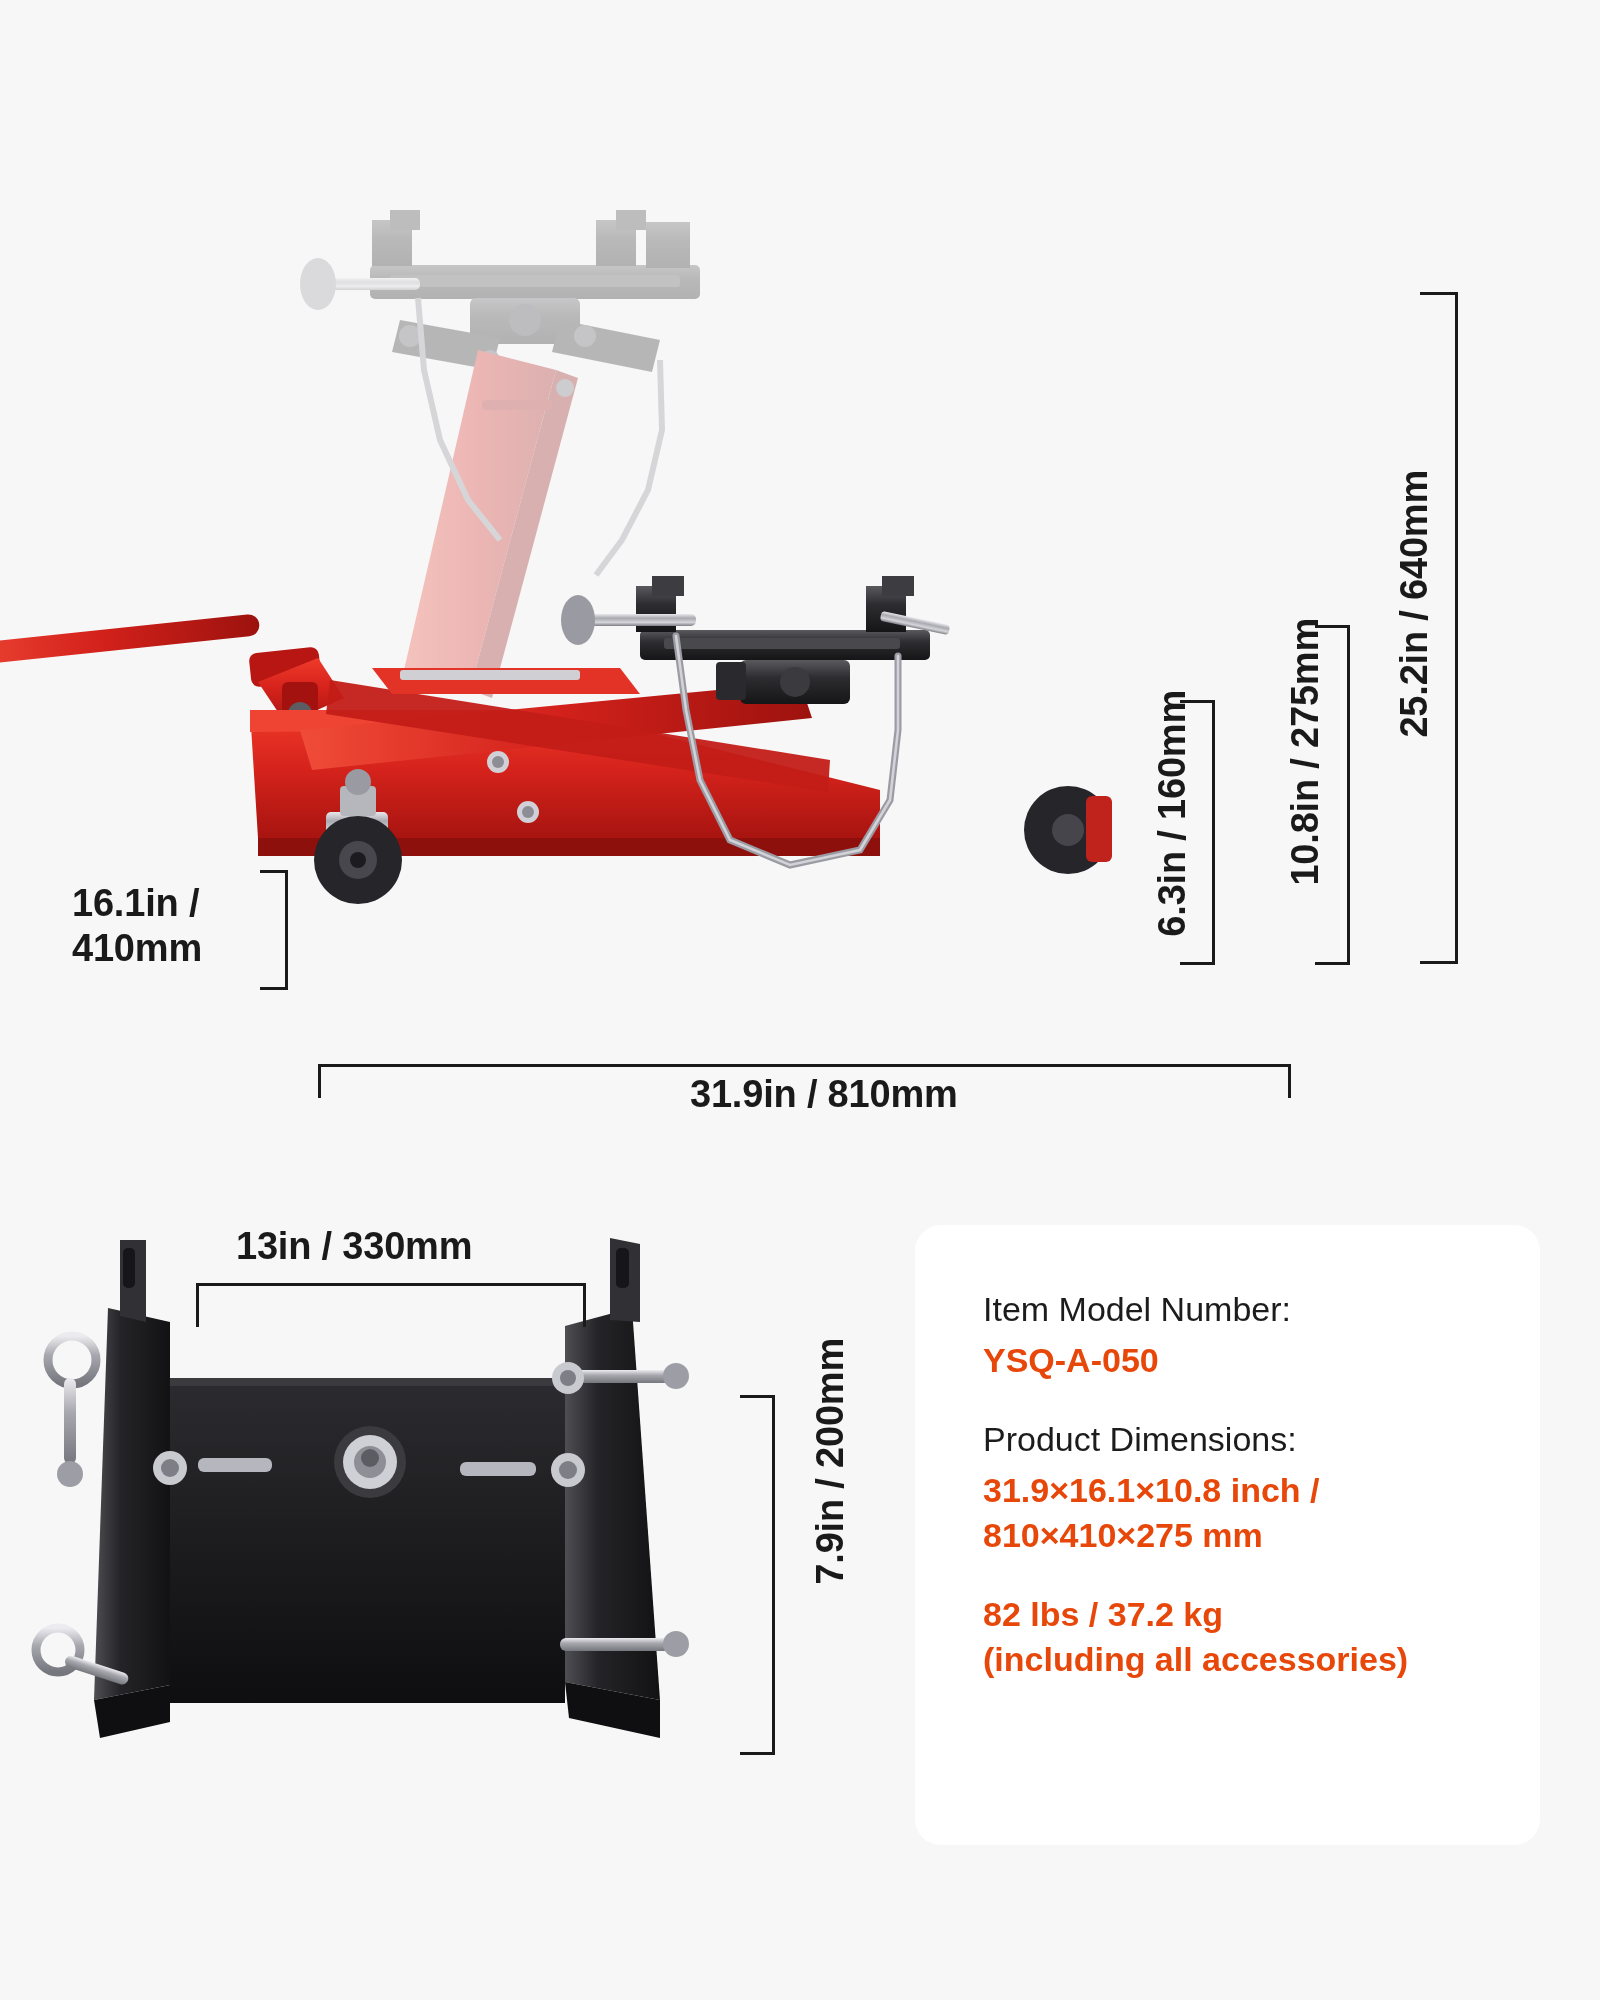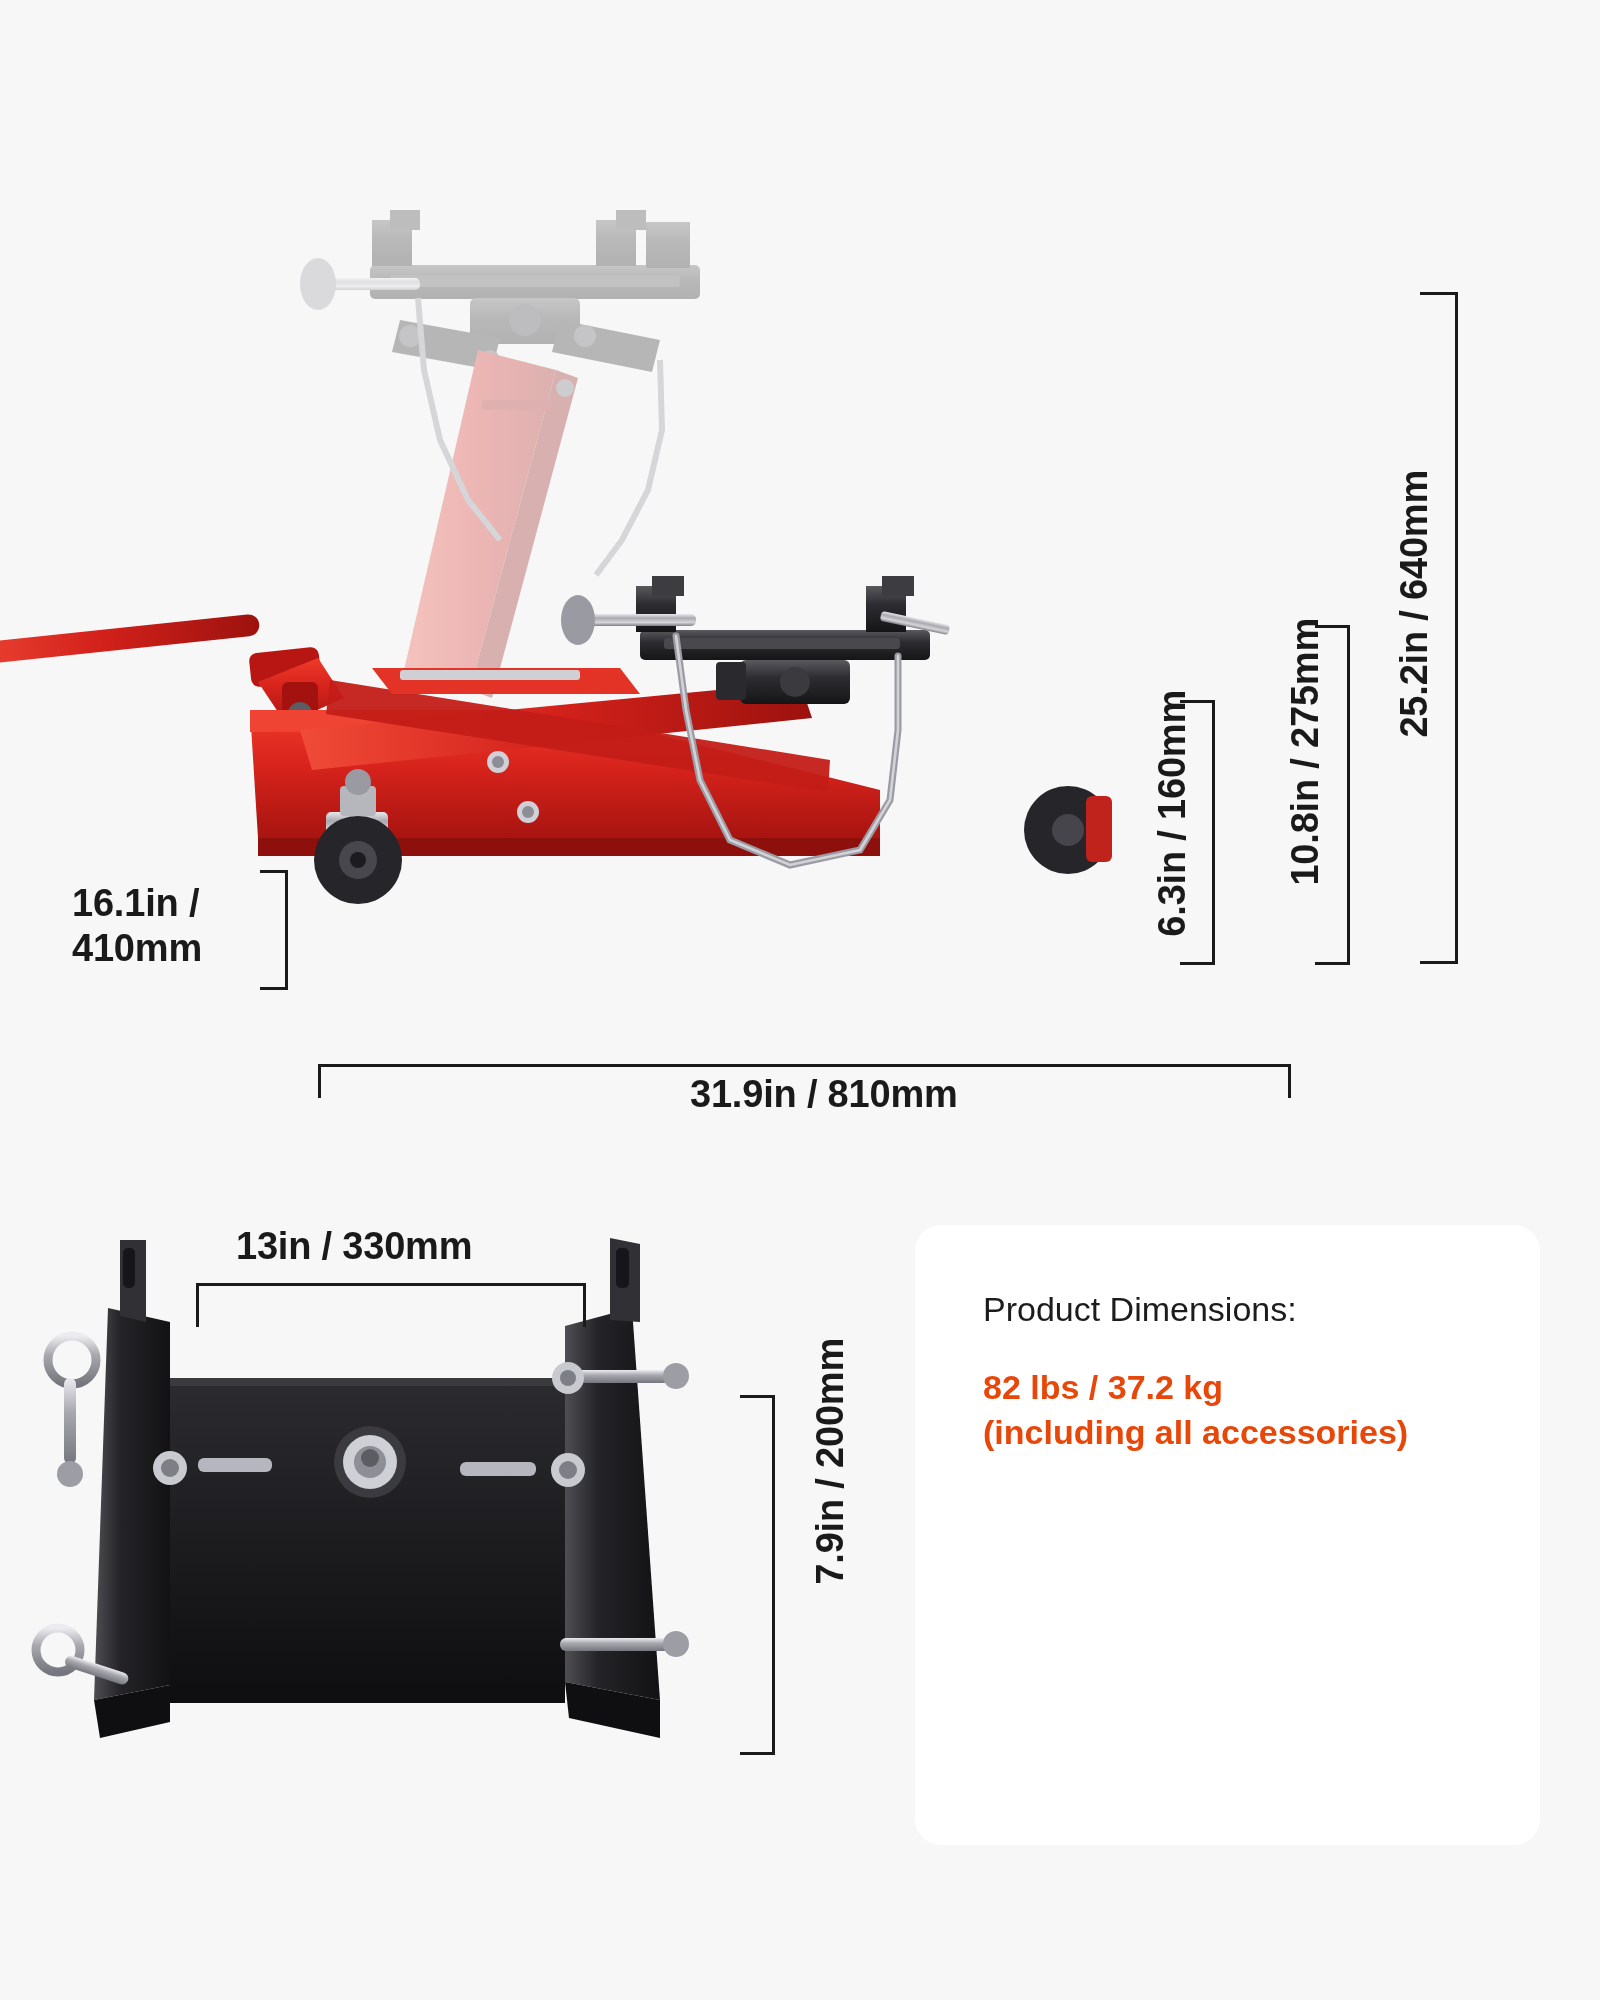--- a/index.html
+++ b/index.html
@@ -336,21 +336,27 @@
   <div class="dim-text" style="left:236px; top:1224px;">13in / 330mm</div>
 
   <div class="line vline" style="left:772px; top:1395px; height:360px;"></div>
   <div class="line hline" style="left:740px; top:1395px; width:35px;"></div>
   <div class="line hline" style="left:740px; top:1752px; width:35px;"></div>
   <div class="dim-text vert" style="left:808px; top:1338px;">7.9in / 200mm</div>
 
   <div class="info-card">
     <div class="info-inner">
       <div class="info-block">
+        <div class="info-label">Item Model Number:</div>
+        <div class="info-value">YSQ-A-050</div>
+      </div>
+      <div class="info-block">
         <div class="info-label">Product Dimensions:</div>
+        <div class="info-value">31.9×16.1×10.8 inch /
+810×410×275 mm</div>
       </div>
       <div class="info-block">
         <div class="info-value">82 lbs / 37.2 kg
 (including all accessories)</div>
       </div>
     </div>
   </div>
 
 </div>
 

